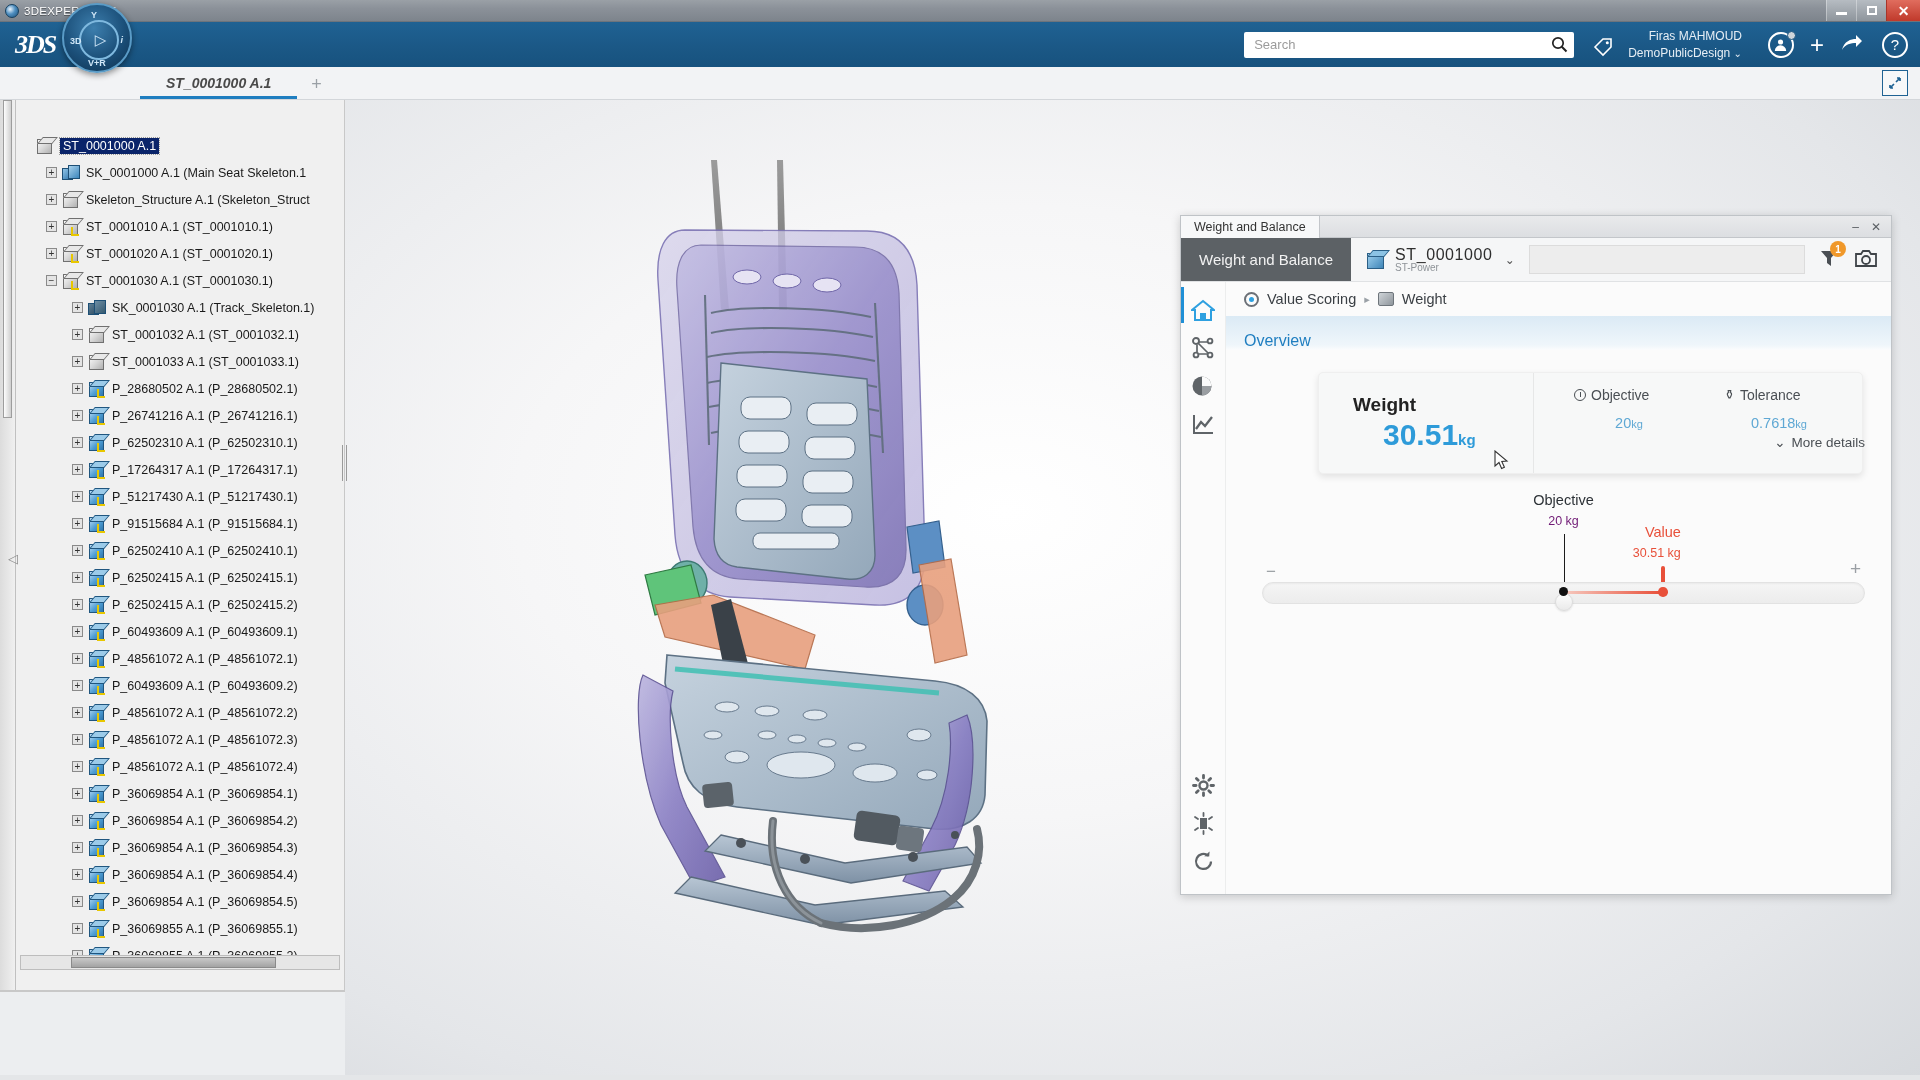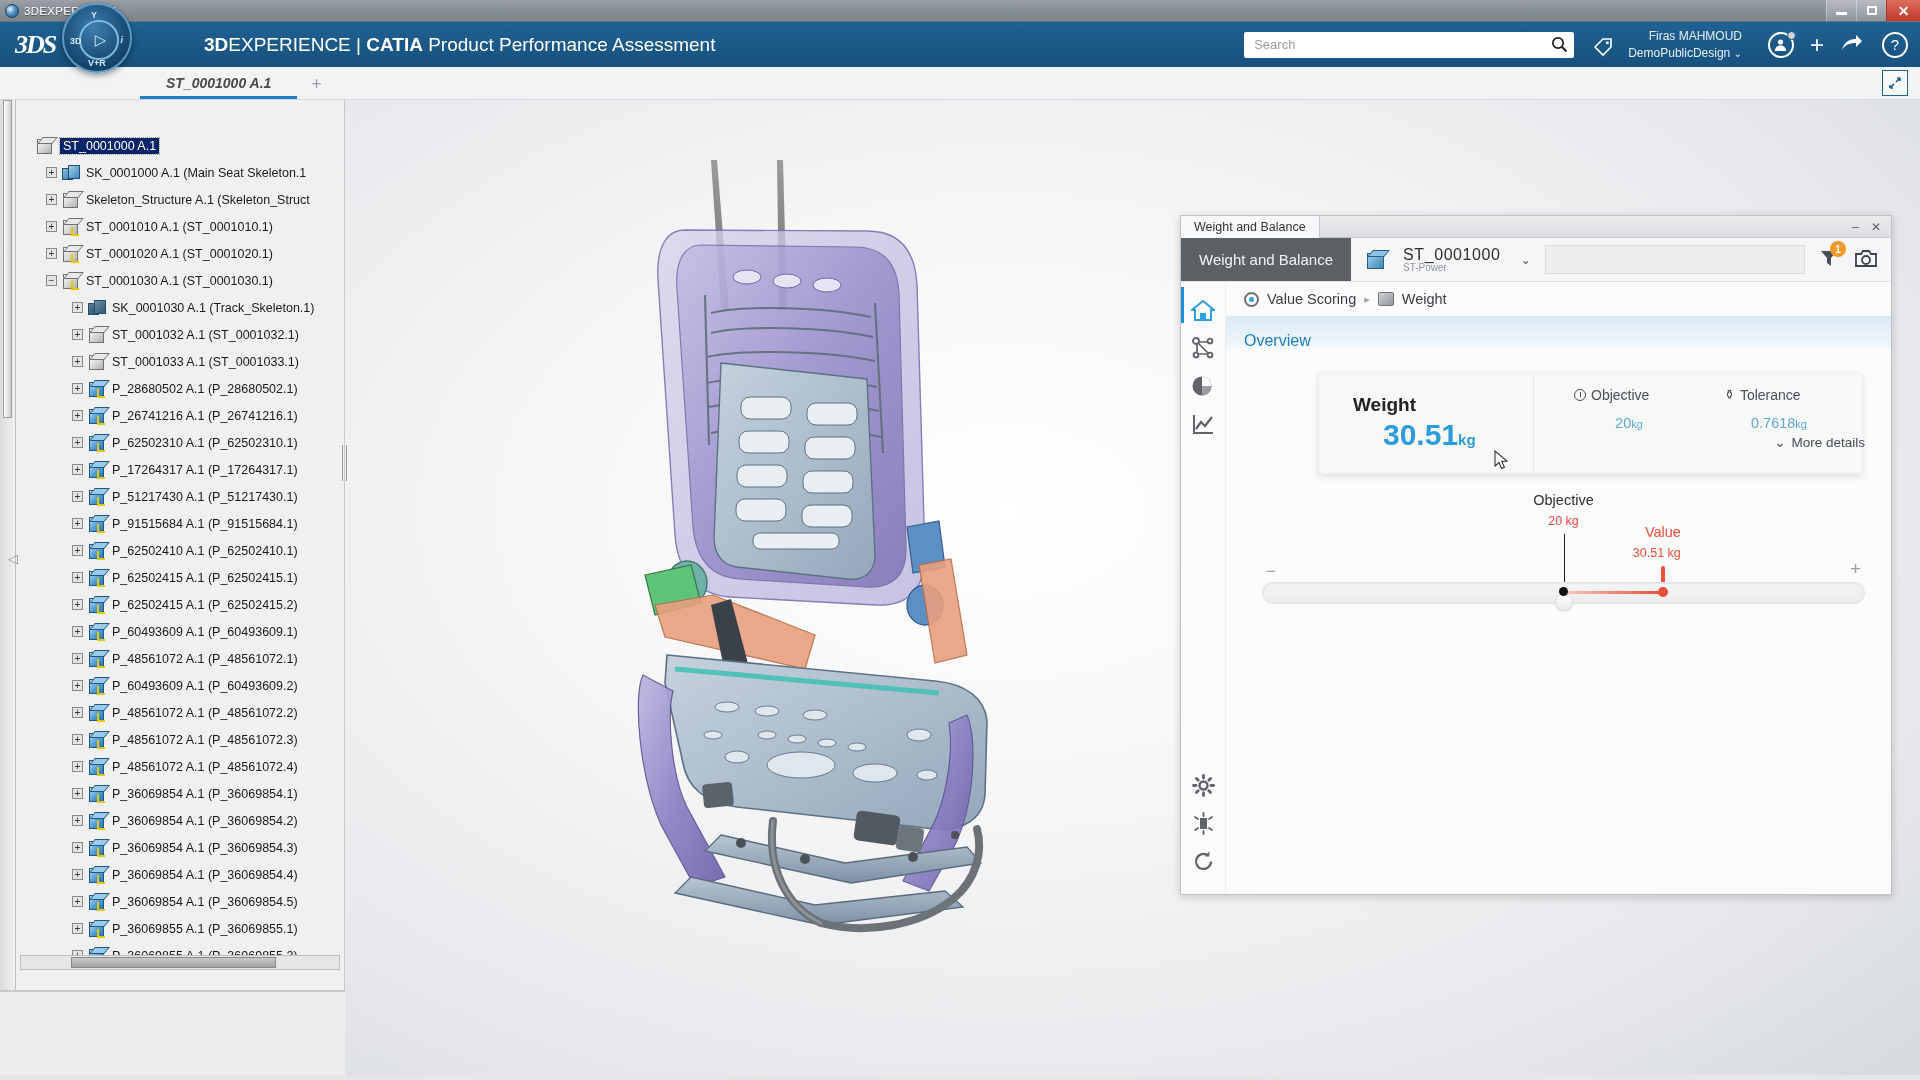--- a/index.html
+++ b/index.html
@@ -235,21 +235,21 @@
 
   #wb-toolbar {
     height:44px; background:#f5f6f7; display:flex; align-items:stretch;
     border-bottom:1px solid #e0e2e4;
   }
   #wb-toolbar .wb-app {
     background:#5c6165; color:#f2f2f2; font-size:15px;
     display:flex;align-items:center; padding:0 18px;
   }
   #wb-toolbar .wb-obj {
-    display:flex;align-items:center; padding:0 14px; gap:18px;
+    display:flex;align-items:center; padding:0 14px; gap:10px;
   }
   .wb-obj-icon{ width:20px;height:19px;position:relative;}
   .wb-obj-icon::before{
     content:"";position:absolute;left:2px;top:3px;width:15px;height:14px;
     background:linear-gradient(135deg,#9fd0ee,#3f86b8);border:1px solid #2b5f86;
   }
   .wb-obj-icon::after{
     content:"";position:absolute;left:5px;top:0px;width:15px;height:5px;
     background:#8cc3e4;border:1px solid #2b5f86;transform:skewX(-40deg);
   }
@@ -324,21 +324,21 @@
   }
 
   
   #gauge { position:absolute; left:36px; right:26px; top:210px; height:240px; }
   #gauge .g-obj-lab {
     position:absolute; left:0; top:0; width:100%; text-align:center;
     font-size:14.5px; color:#2c3136;
   }
   #gauge .g-obj-val {
     position:absolute; left:0; top:22px; width:100%; text-align:center;
-    font-size:12.5px; color:#ef4444;
+    font-size:12.5px; color:#701a75;
   }
   #gauge .g-obj-stem {
     position:absolute; left:50%; top:42px; width:1.6px; height:56px; background:#1b1b1b;
   }
   #gauge .g-obj-dot {
     position:absolute; left:calc(50% - 4.5px); top:95px; width:9px;height:9px;border-radius:50%;background:#111;
     z-index:3;
   }
   #gauge .g-val-lab {
     position:absolute; left:63.5%; top:32px; font-size:14.5px; color:#e8503a;
@@ -403,23 +403,20 @@
       </div>
     <div class="tb-btn close">
         <span class="glyph-close">✕</span>
       </div>
   </div>
 </div>
 
 <div id="header">
   <div id="ds-logo">3DS</div>
 
-  <div id="app-title">
-    <span class="b">3D</span><span>EXPERIENCE | </span><span class="b">CATIA</span><span> Product Performance Assessment</span>
-  </div>
 
   <div id="search-wrap">
     <div id="search-box">
       <input type="text" placeholder="Search" style="">
       <span class="hdr-icon" style="color:#333;">
         <svg width="17" height="17" viewBox="0 0 17 17">
             <circle cx="7" cy="7" r="5.2" fill="none" stroke="#222" stroke-width="1.7"></circle>
             <line x1="10.8" y1="10.8" x2="15.5" y2="15.5" stroke="#222" stroke-width="2"></line>
           </svg>
       </span>

